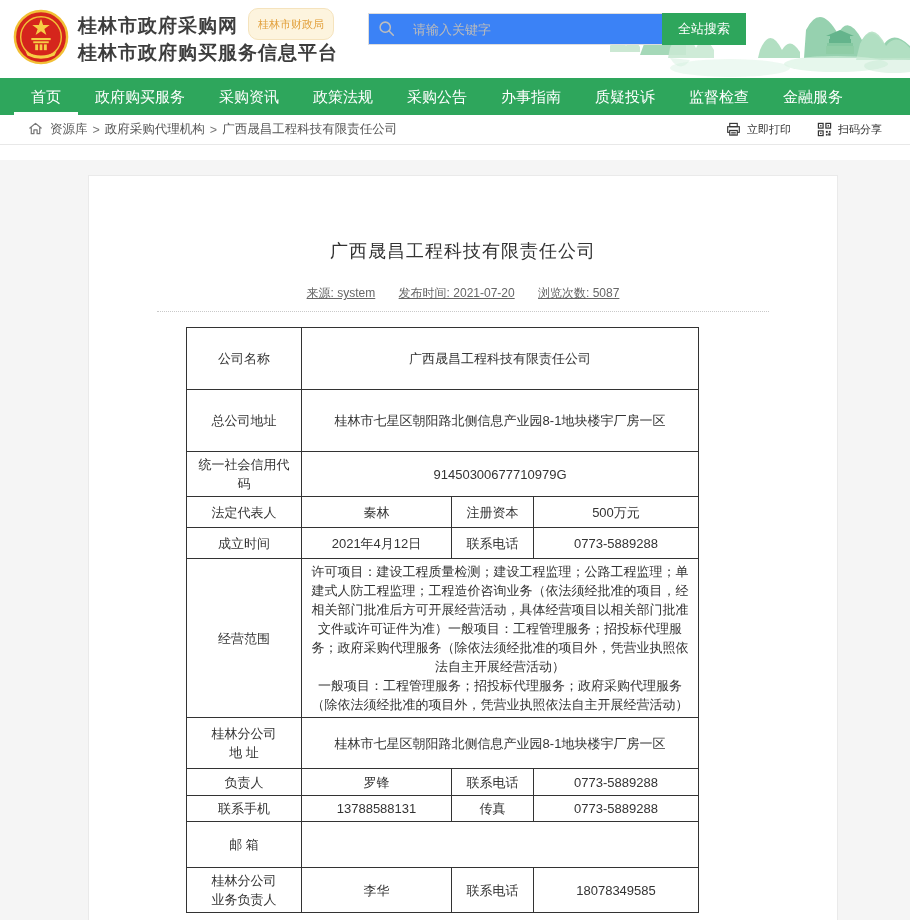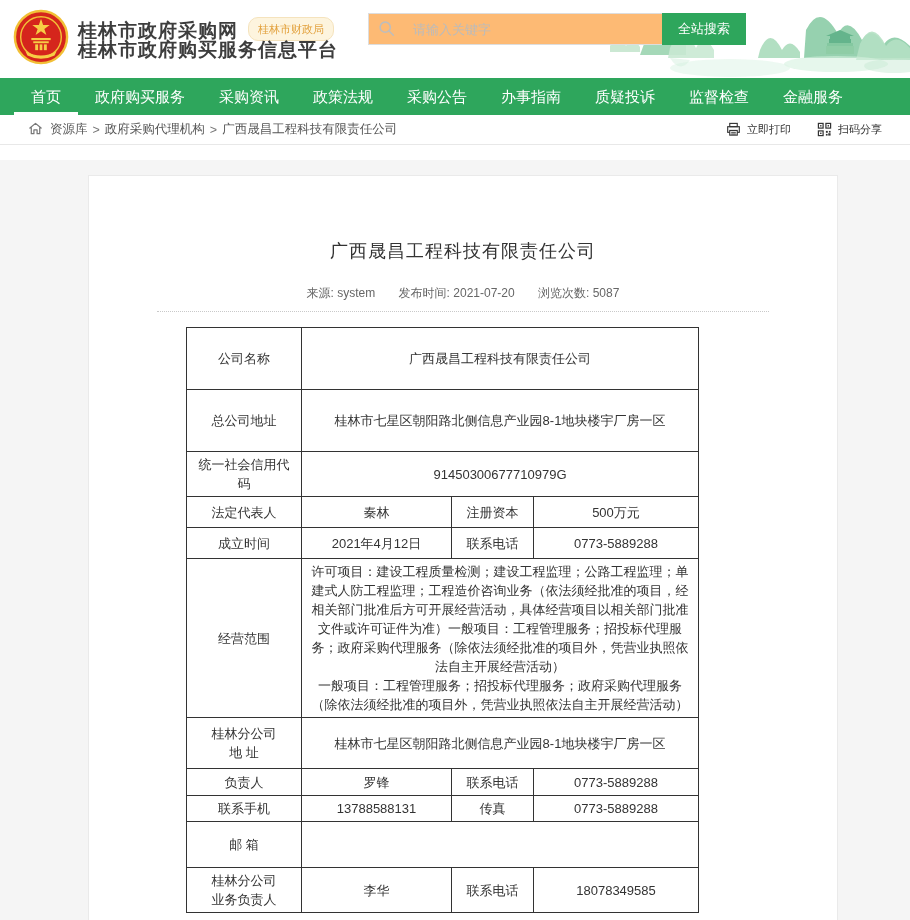--- a/index.html
+++ b/index.html
@@ -6,33 +6,33 @@
   html,body { width:910px; }
   body {
     font-family: "Liberation Sans", "DejaVu Sans", sans-serif;
     background:#ffffff; color:#333; width:910px; height:920px; overflow:hidden;
   }
 
   
   .header { position:relative; height:78px; background:#fff; }
   .header-art { position:absolute; right:0; top:0; width:300px; height:78px; pointer-events:none; }
   .logo { position:absolute; left:12px; top:8px; width:58px; height:60px; }
-  .titles { position:absolute; left:78px; top:17px; line-height:18px; white-space:nowrap; }
+  .titles { position:absolute; left:78px; top:8px; line-height:26px; white-space:nowrap; }
   .title-line { font-size:19px; font-weight:bold; color:#3d3d3d; letter-spacing:1px; }
   .badge {
     display:inline-block; margin-left:10px; font-size:11px; font-weight:normal;
     color:#e2a03c; background:#fdf4de; border:1px solid #f5e3bd;
     border-radius:10px; padding:2px 9px; vertical-align:4px; letter-spacing:0;
   }
 
   .search-wrap { position:absolute; left:368px; top:13px; width:378px; height:32px; display:flex; }
   .search-box { position:relative; flex:1; }
   .search-box input {
     width:100%; height:32px; border:1px solid #ddd; border-right:none; outline:none;
-    padding:0 8px 0 44px; font-size:13px; color:#333; background:#fdba74;
+    padding:0 8px 0 44px; font-size:13px; color:#333; background:#3b82f6;
     font-family:"Liberation Sans", sans-serif;
   }
   .search-box input::placeholder { color:#bbb; }
   .search-icon { position:absolute; left:10px; top:7px; width:17px; height:17px; }
   .search-btn {
     width:84px; height:32px; border:none; background:#2ea65c; color:#fff;
     font-size:13px; cursor:pointer; font-family:"Liberation Sans", sans-serif;
   }
 
   
@@ -55,21 +55,21 @@
   .crumb-action svg { width:15px; height:15px; }
 
   
   .main { background:#f5f5f5; margin-top:15px; padding:15px 0 10px; min-height:756px; }
   .card {
     width:750px; margin-left:88px; background:#fff; border:1px solid #eaeaea;
     padding:62px 0 18px;
   }
   .article-title { text-align:center; font-size:18px; font-weight:normal; color:#333; line-height:26px; letter-spacing:1px; }
   .meta { text-align:center; margin-top:21px; font-size:12px; color:#666; }
-  .meta span { margin:12px 10px; }
+  .meta span { margin:12px 10px;text-decoration:underline; }
   .dotted-sep { border-bottom:1px dotted #c9c9c9; margin:9px 68px 0; }
 
   table.info { border-collapse:collapse; table-layout:fixed; width:512px; margin:15px 0 0 97px; }
   table.info td {
     border:1px solid #333; font-size:13px; color:#333; text-align:center;
     padding:3px 6px; line-height:19px; word-break:break-all;
   }
   .col1{width:115px;} .col2{width:150px;} .col3{width:82px;} .col4{width:165px;}
   .h62 td{height:62px;} .h35 td{height:35px;} .h31 td{height:31px;}
   .h51 td{height:51px;} .h27 td{height:27px;} .h26 td{height:26px;}

